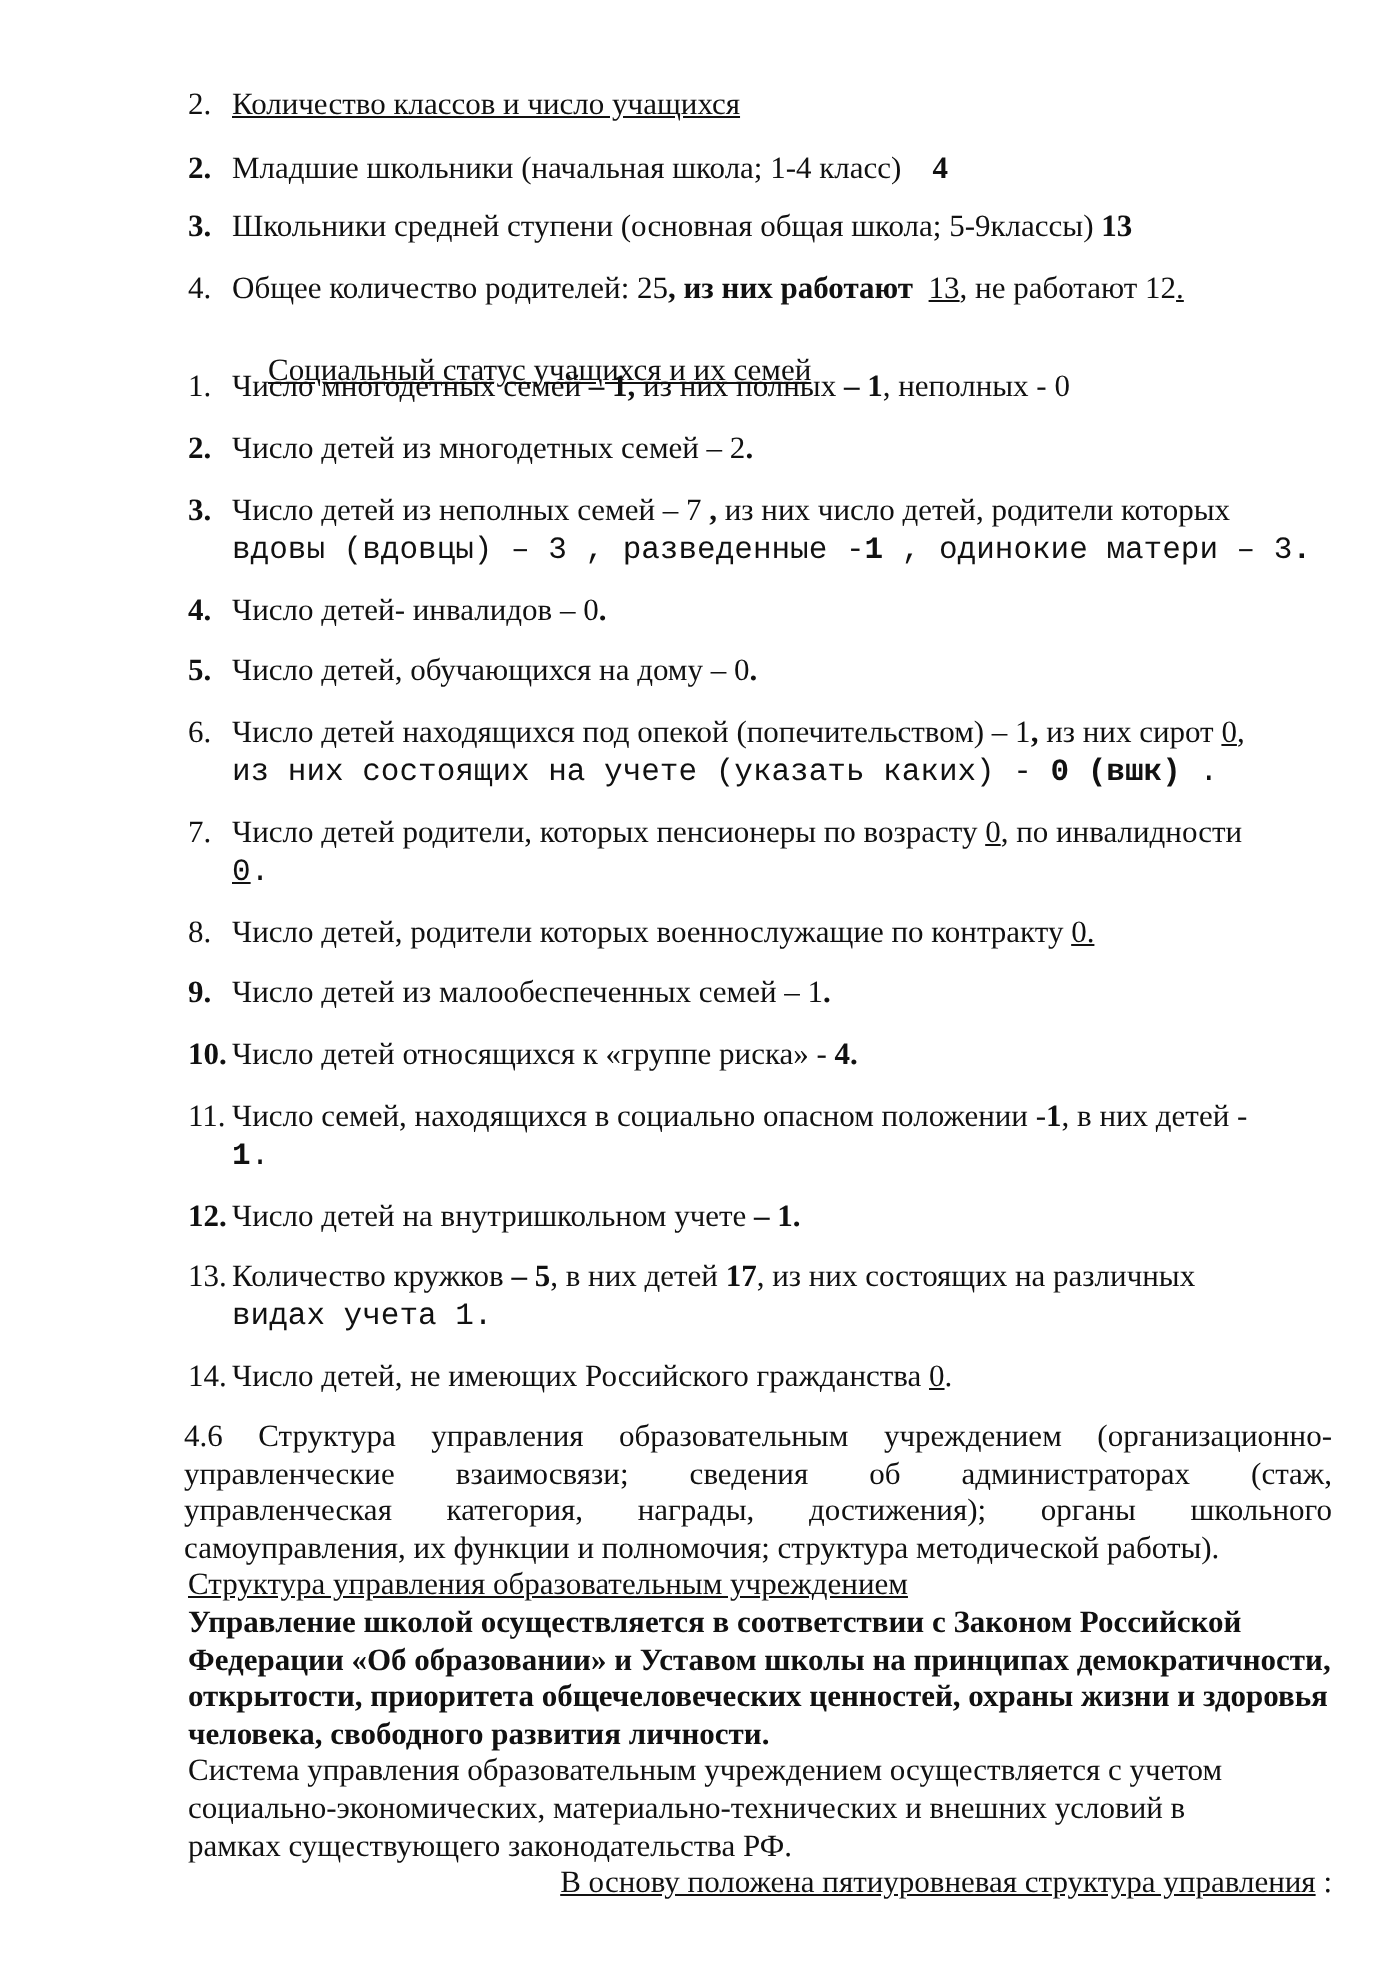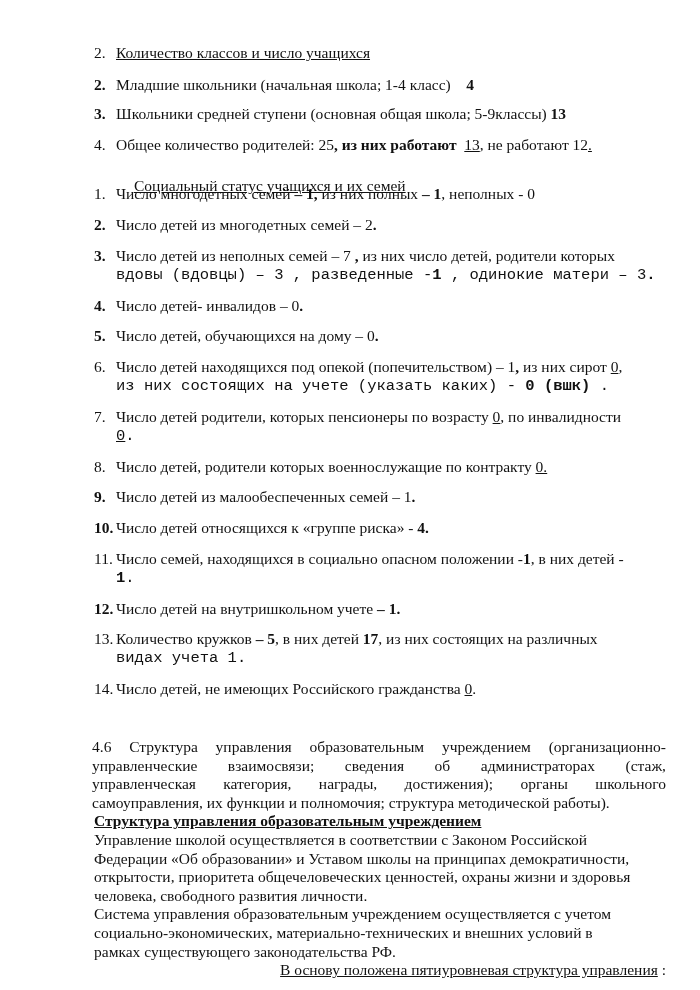--- a/index.html
+++ b/index.html
@@ -7,21 +7,21 @@
     width: 700px; height: 990px; position: relative; overflow: hidden;
     font-family: "Liberation Serif", serif; color: #111; font-size: 15.5px;
   }
   .line { position: absolute; left: 0; white-space: nowrap; line-height: 18px; }
   .num { position: absolute; left: 94px; }
   .txt { position: absolute; left: 116px; }
   .cont { position: absolute; left: 116px; font-family: Liberation Mono, monospace; }
   .u { text-decoration: underline; }
   b { font-weight: bold; }
   .heading { position: absolute; left: 94px; text-decoration: underline; white-space: nowrap; }
-  .para { position: absolute; left: 92px; width: 574px; line-height: 18.6px; margin-top: 28px; }
+  .para { position: absolute; left: 92px; width: 574px; line-height: 18.6px; }
   .justify { text-align: justify; text-align-last: justify; }
 </style>
 </head>
 <body>
 
 <div class="line" style="top:44px;">
   <span class="num">2.</span>
   <span class="txt u">Количество классов и число учащихся</span>
 </div>
 
@@ -125,22 +125,22 @@
 <div class="line" style="top:680px;">
   <span class="num">14.</span>
   <span class="txt"><span>Число детей, не имеющих Российского гражданства  </span><span class="u">0</span><span>.</span></span>
 </div>
 
 <div class="para" style="top:710px;">
   <div class="justify">4.6 Структура управления образовательным учреждением (организационно-</div>
   <div class="justify">управленческие взаимосвязи; сведения об администраторах (стаж,</div>
   <div class="justify">управленческая категория, награды, достижения); органы школьного</div>
   <div>самоуправления, их функции и полномочия; структура методической работы).</div>
-  <div class="u" style="padding-left:2px;font-weight:bold;">Структура управления образовательным учреждением</div>
-  <div style="padding-left:2px;">
+  <div class="u" style="padding-left:2px;">Структура управления образовательным учреждением</div>
+  <div style="padding-left:2px;font-weight:bold;">
     <div>Управление школой осуществляется в соответствии с Законом Российской</div>
     <div>Федерации «Об образовании» и Уставом школы на принципах демократичности,</div>
     <div>открытости, приоритета общечеловеческих ценностей, охраны жизни и здоровья</div>
     <div>человека, свободного развития личности.</div>
   </div>
   <div style="padding-left:2px;">
     <div>Система управления образовательным учреждением осуществляется с учетом</div>
     <div>социально-экономических, материально-технических и внешних условий в</div>
     <div>рамках существующего законодательства РФ.</div>
   </div>

